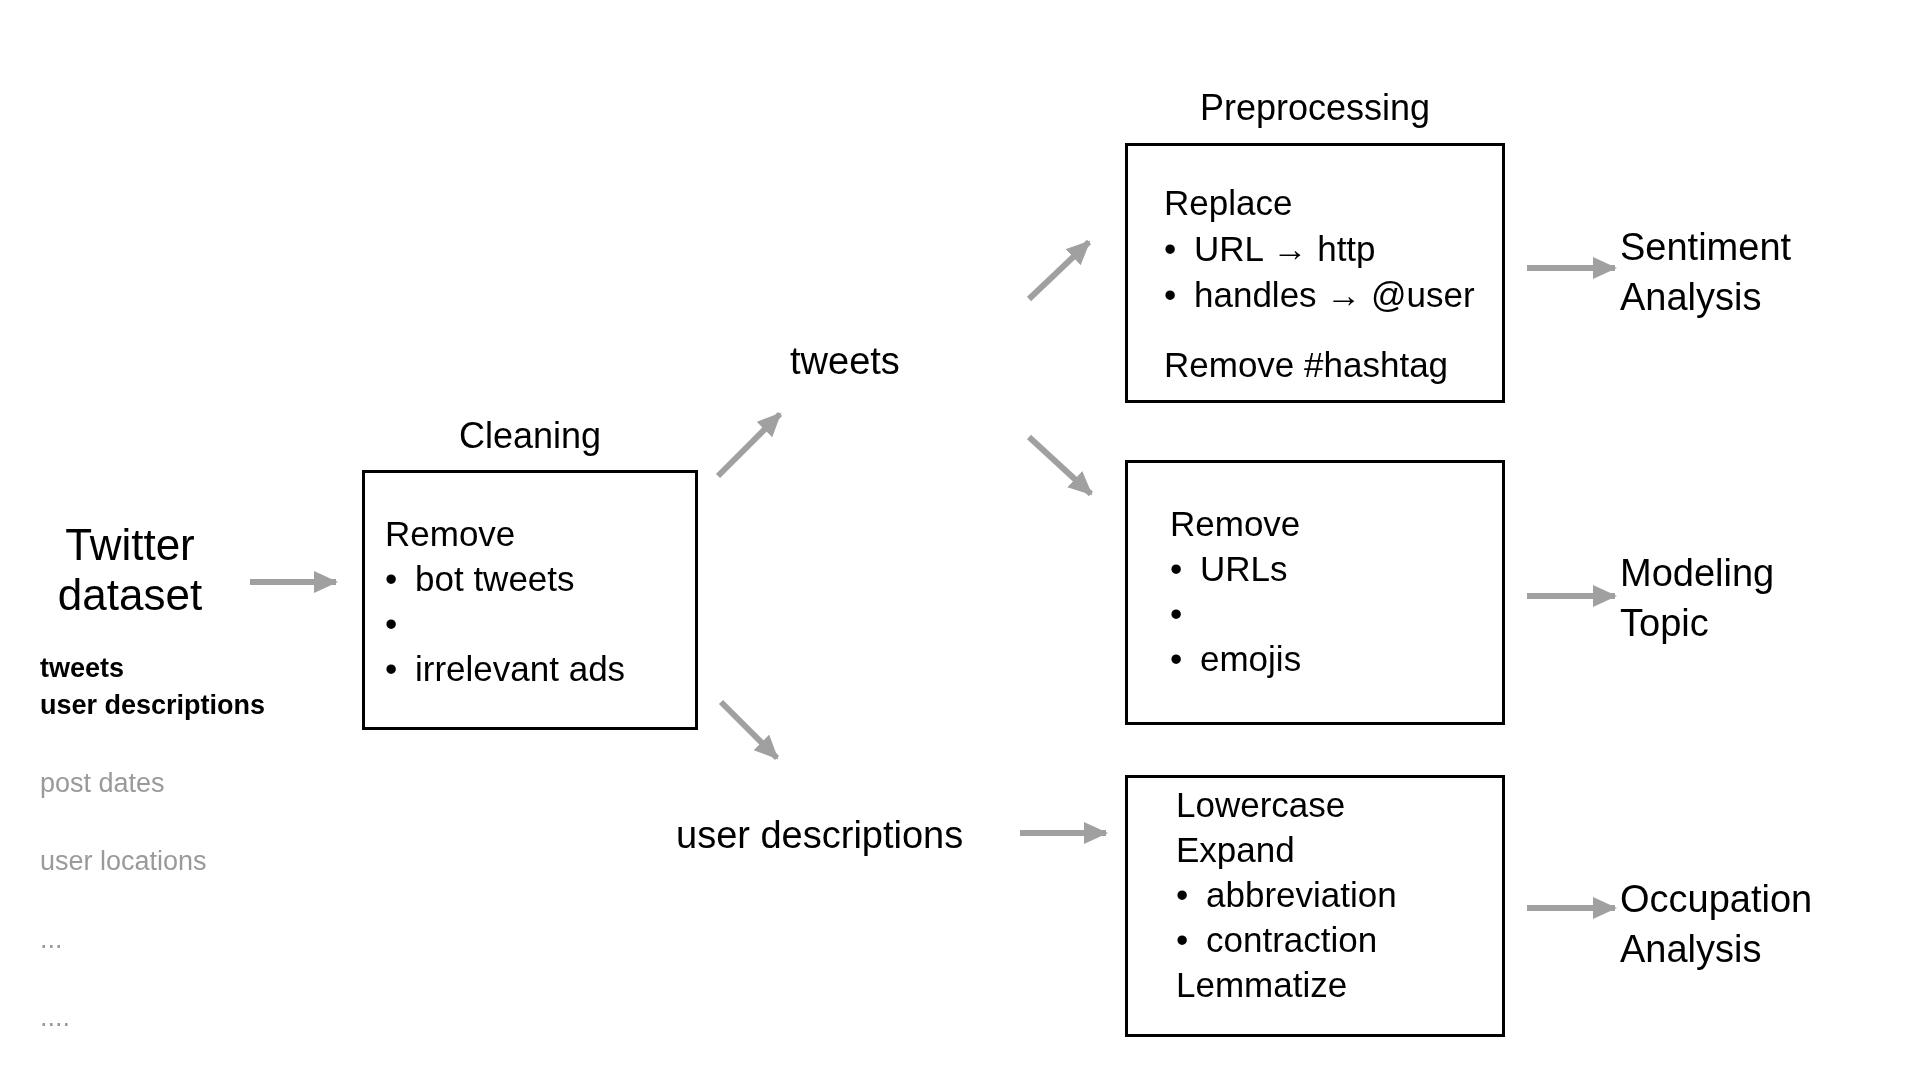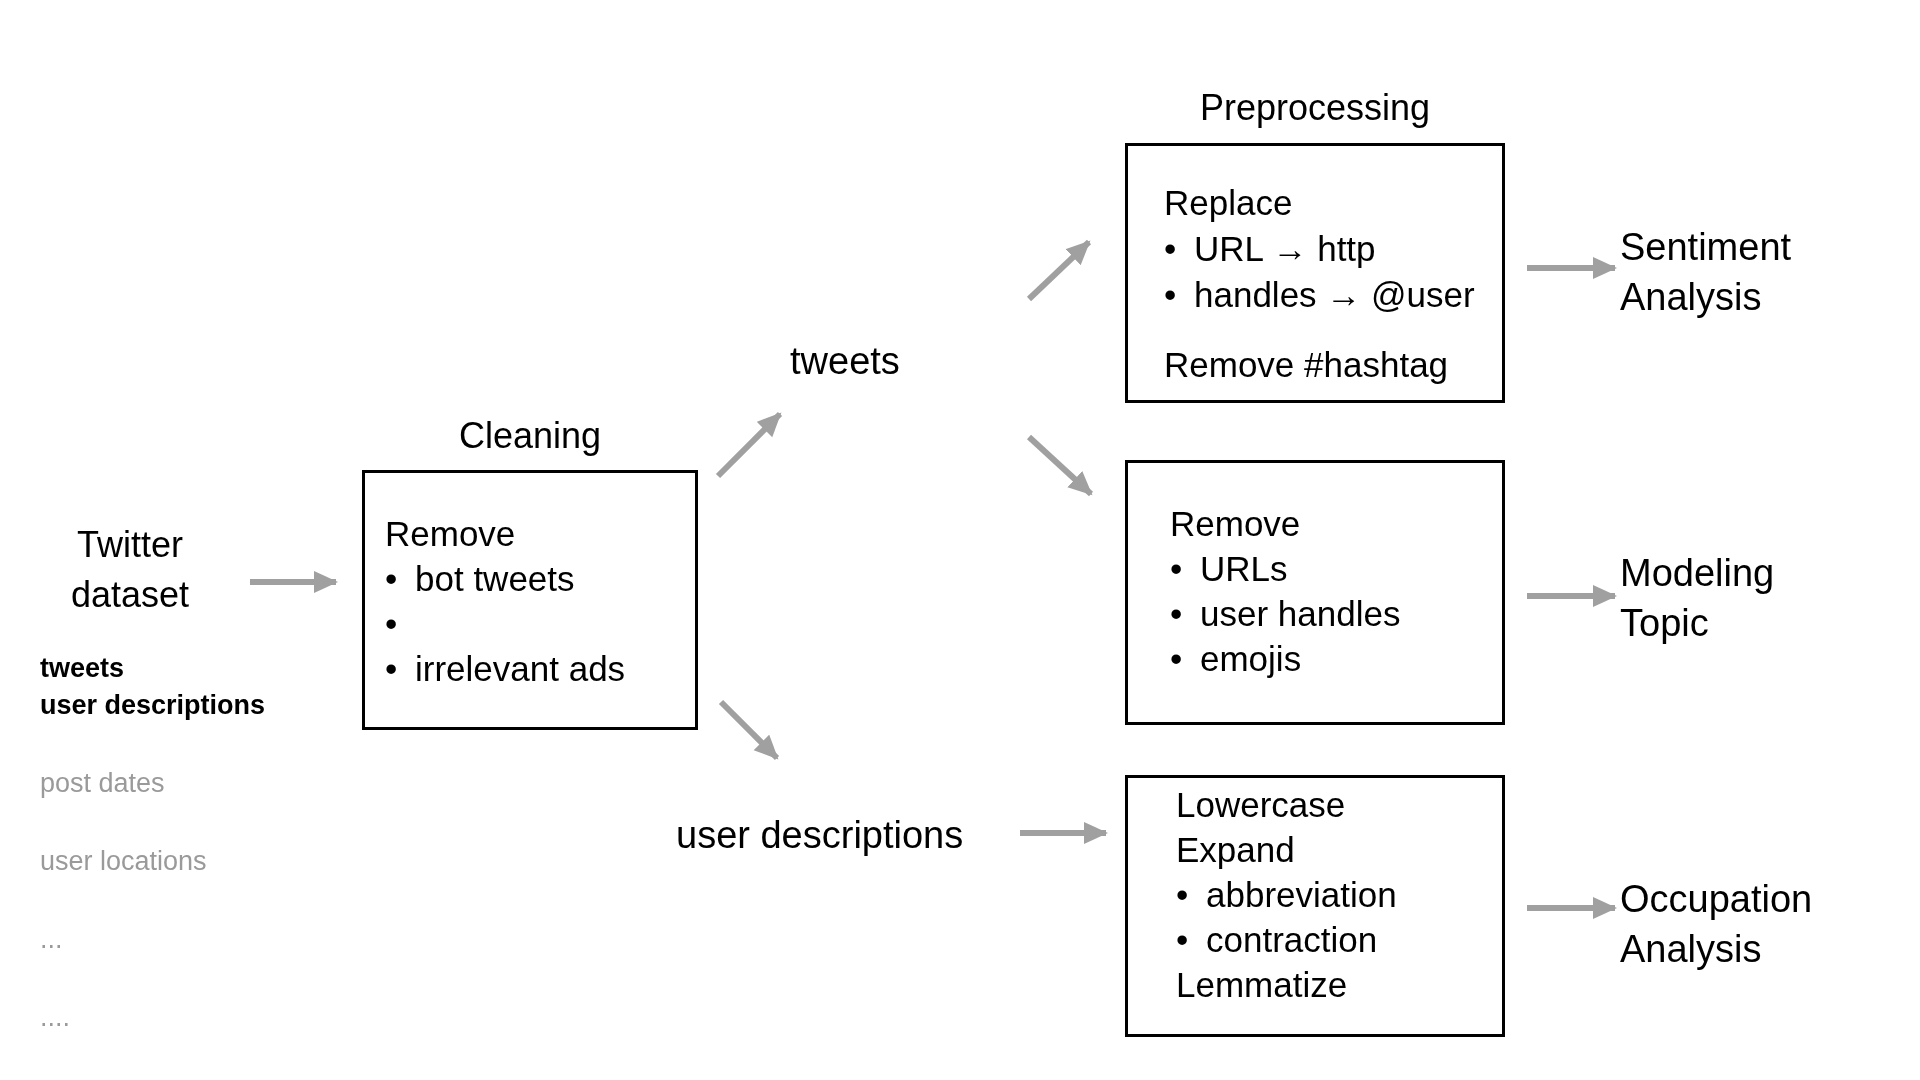--- a/index.html
+++ b/index.html
@@ -16,21 +16,21 @@
     width:1920px;height:1080px;
     background:var(--background);
     font-family:"Liberation Sans","DejaVu Sans",sans-serif;
     color:var(--text);
     overflow:hidden;
   }
   .abs{position:absolute;}
   
   .node-label{font-size:38px;line-height:50px;text-align:left;color:var(--text);}
   .section-title{font-size:36px;line-height:44px;text-align:center;color:var(--text);}
-  .twitter-label{left:30px;top:520px;width:200px;font-size:36px;line-height:50px;text-align:center;}
+  .twitter-label{left:30px;top:520px;width:200px;font-size:44px;line-height:50px;text-align:center;}
   
   .source-fields{left:40px;top:650px;font-size:27px;line-height:37px;}
   .source-fields .bold{font-weight:bold;color:var(--text);}
   .source-fields .muted{color:var(--muted);margin-top:41px;}
   
   .box{
     position:absolute;
     border:3px solid var(--box-border);
     background:var(--background);
     font-size:35px;line-height:45px;
@@ -128,21 +128,20 @@
   </div>
 
   <div class="box box-remove">
     <div>Remove</div>
     <div class="bullet-row">
       <span class="bullet-glyph">•</span>
       <span>URLs</span>
     </div>
     <div class="bullet-row">
       <span class="bullet-glyph">•</span>
-      <span>user handles</span>
     </div>
     <div class="bullet-row">
       <span class="bullet-glyph">•</span>
       <span>emojis</span>
     </div>
   </div>
 
   <div class="box box-normalize">
     <div>Lowercase</div>
     <div>Expand</div>

